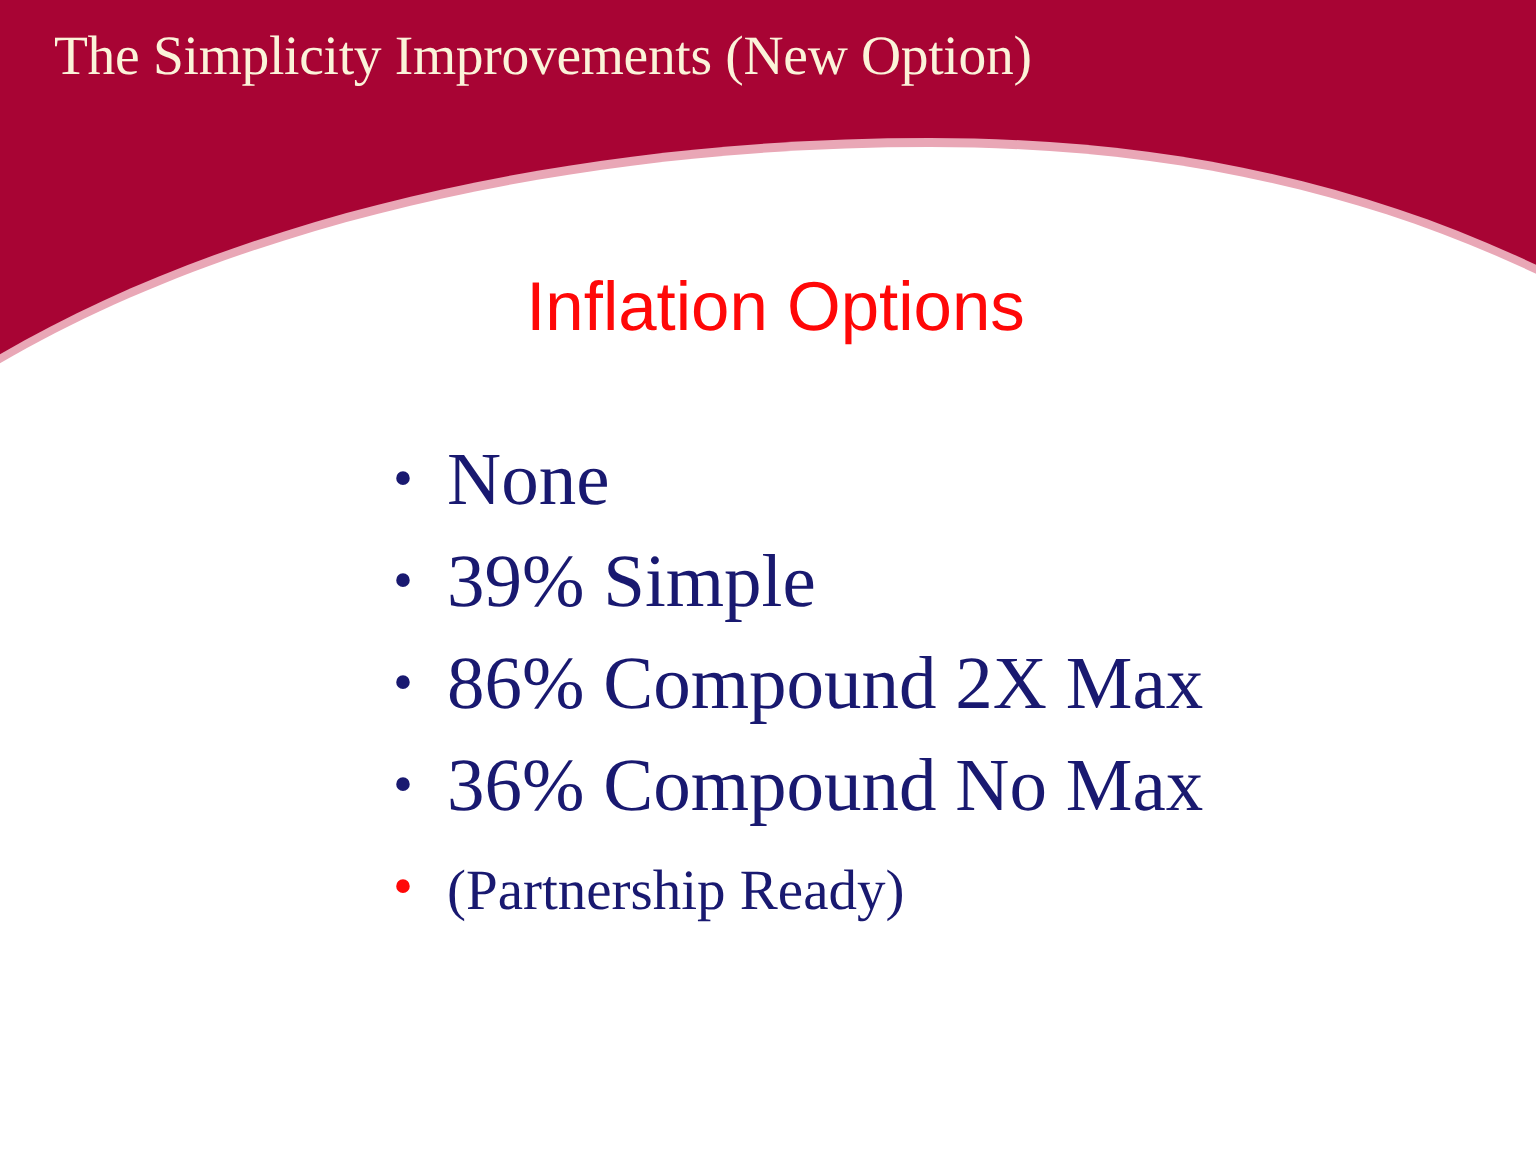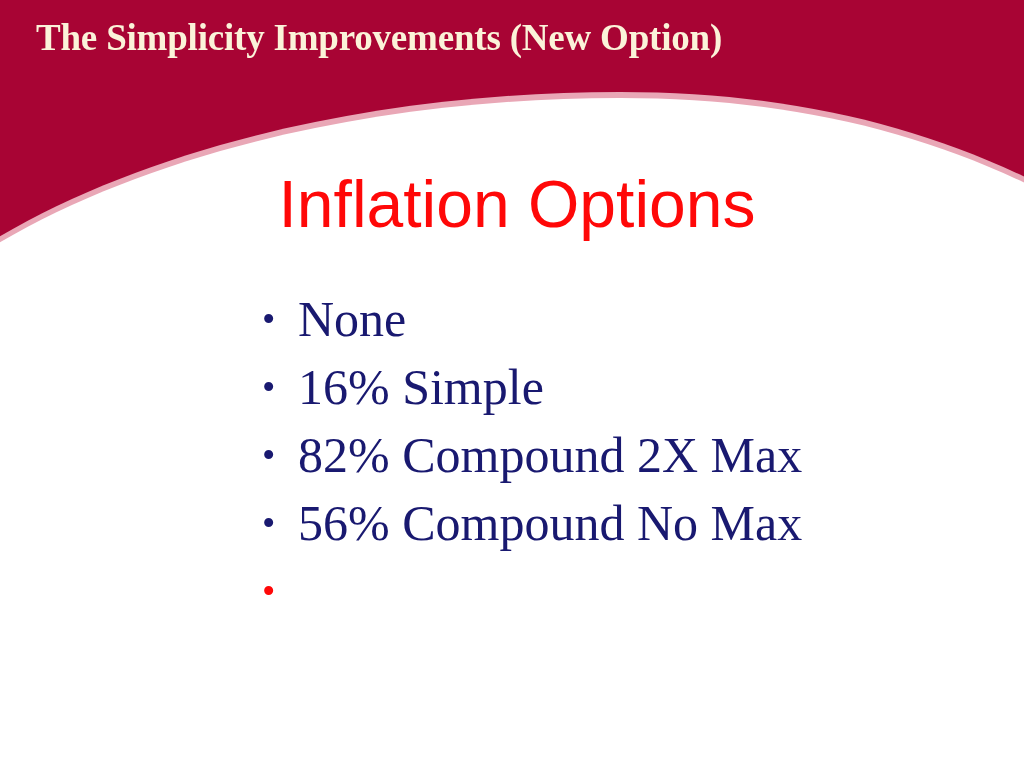--- a/index.html
+++ b/index.html
@@ -32,39 +32,39 @@
     top: 0;
     display: block;
   }
 
   #slide-title {
     position: absolute;
     left: 36px;
     top: 16px;
     width: 960px;
     font-family: "Liberation Serif", "DejaVu Serif", serif;
-    font-weight: bold;
+    font-weight: normal;
     font-size: 37px;
     line-height: 44px;
     letter-spacing: -0.2px;
     color: #FBF3D9;
     white-space: nowrap;
     z-index: 5;
   }
 
   
   #subtitle {
     position: absolute;
     left: 0;
     top: 175px;
     width: 1024px;
     text-align: center;
     font-family: "Liberation Sans", "DejaVu Sans", sans-serif;
     font-weight: normal;
-    font-size: 66px;
+    font-size: 46px;
     line-height: 58px;
     color: #FF0808;
     z-index: 6;
     padding-left: 10px;
     box-sizing: border-box;
   }
 
   
   #bullet-list {
     position: absolute;
@@ -124,34 +124,35 @@
 
   <div id="bullet-list">
 
     <div class="bullet-row">
       <span class="bullet-marker navy">•</span>
       <span class="bullet-text navy">None</span>
     </div>
 
     <div class="bullet-row">
       <span class="bullet-marker navy">•</span>
-      <span class="bullet-text navy">16% Simple</span>
+      <span class="bullet-text navy">39% Simple</span>
     </div>
 
     <div class="bullet-row">
       <span class="bullet-marker navy">•</span>
-      <span class="bullet-text navy">82% Compound 2X Max</span>
+      <span class="bullet-text navy">86% Compound 2X Max</span>
     </div>
 
     <div class="bullet-row">
       <span class="bullet-marker navy">•</span>
-      <span class="bullet-text navy">56% Compound No Max</span>
+      <span class="bullet-text navy">36% Compound No Max</span>
     </div>
 
     <div class="bullet-row">
       <span class="bullet-marker red">•</span>
       <span style="flex:1 1 auto;">
+        <span class="bullet-subline navy" style="display:block;">(Partnership Ready)</span>
       </span>
     </div>
 
   </div>
 
 </div>
 
 </body></html>

